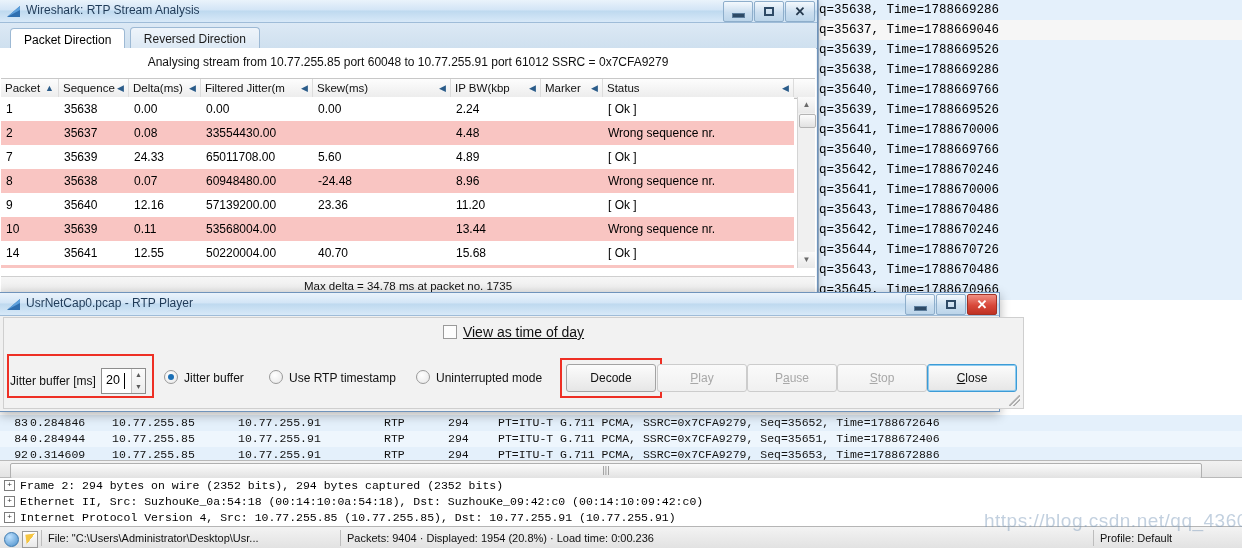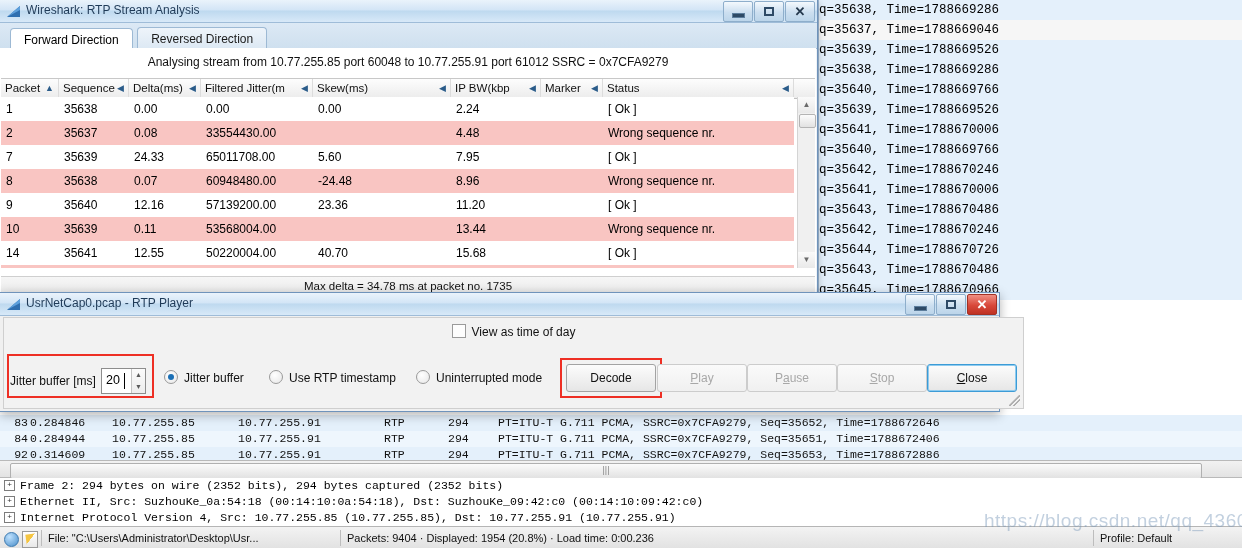--- a/index.html
+++ b/index.html
@@ -235,21 +235,21 @@
     box-shadow:0 3px 10px rgba(0,0,0,0.3);
   }
   #rtp-player .player-body{
     position:absolute;left:3px;top:24px;width:1021px;height:92px;
     background:#f2f2f2;
     border:1px solid #cfcfcf;
     box-sizing:border-box;
   }
   .chk-row{
     position:absolute;left:0;top:6px;width:100%;text-align:center;
-    font-size:12px;color:#111;
+    font-size:14px;color:#111;text-decoration:underline;
   }
   .chkbox{
     display:inline-block;width:12px;height:12px;
     background:#fdfdfd;border:1px solid #9a9a9a;
     vertical-align:-2px;margin-right:6px;
   }
   .controls-row{position:absolute;left:0;top:42px;width:100%;height:40px;}
   .jitter-group{
     position:absolute;left:3px;top:-6px;width:147px;height:44px;
     border:2px solid #ee2f24;
@@ -372,21 +372,21 @@
       <div class="win-btn">
           <span class="wb-max"></span>
         </div>
       <div class="win-btn">
           <span class="wb-close dark">✕</span>
         </div>
     </div>
   </div>
 
   <div class="tabstrip">
-    <span class="tab active">Forward Direction</span>
+    <span class="tab active">Packet Direction</span>
     <span class="tab">Reversed Direction</span>
   </div>
 
   <div class="tab-panel">
     <div class="analysing-line">Analysing stream from  10.77.255.85 port 60048  to  10.77.255.91 port 61012   SSRC = 0x7CFA9279</div>
 
     <div class="tbl-wrap">
       <div class="tbl-head" id="tbl-head">
           <div class="th" style="left: 0px; width: 58px;"><span>Packet</span><span class="sortmark">▲</span></div>
           <div class="th" style="left: 58px; width: 70px;"><span>Sequence</span><span class="sortmark">◀</span></div>
@@ -417,21 +417,21 @@
             <div class="td" style="left: 450px; width: 90px;">4.48</div>
             <div class="td" style="left: 540px; width: 62px;"></div>
             <div class="td" style="left: 602px; width: 191px;">Wrong sequence nr.</div>
           </div>
           <div class="trow ok">
             <div class="td" style="left: 0px; width: 58px;">7</div>
             <div class="td" style="left: 58px; width: 70px;">35639</div>
             <div class="td" style="left: 128px; width: 72px;">24.33</div>
             <div class="td" style="left: 200px; width: 112px;">65011708.00</div>
             <div class="td" style="left: 312px; width: 138px;">5.60</div>
-            <div class="td" style="left: 450px; width: 90px;">7.95</div>
+            <div class="td" style="left: 450px; width: 90px;">4.89</div>
             <div class="td" style="left: 540px; width: 62px;"></div>
             <div class="td" style="left: 602px; width: 191px;">[ Ok ]</div>
           </div>
           <div class="trow bad">
             <div class="td" style="left: 0px; width: 58px;">8</div>
             <div class="td" style="left: 58px; width: 70px;">35638</div>
             <div class="td" style="left: 128px; width: 72px;">0.07</div>
             <div class="td" style="left: 200px; width: 112px;">60948480.00</div>
             <div class="td" style="left: 312px; width: 138px;">-24.48</div>
             <div class="td" style="left: 450px; width: 90px;">8.96</div>

